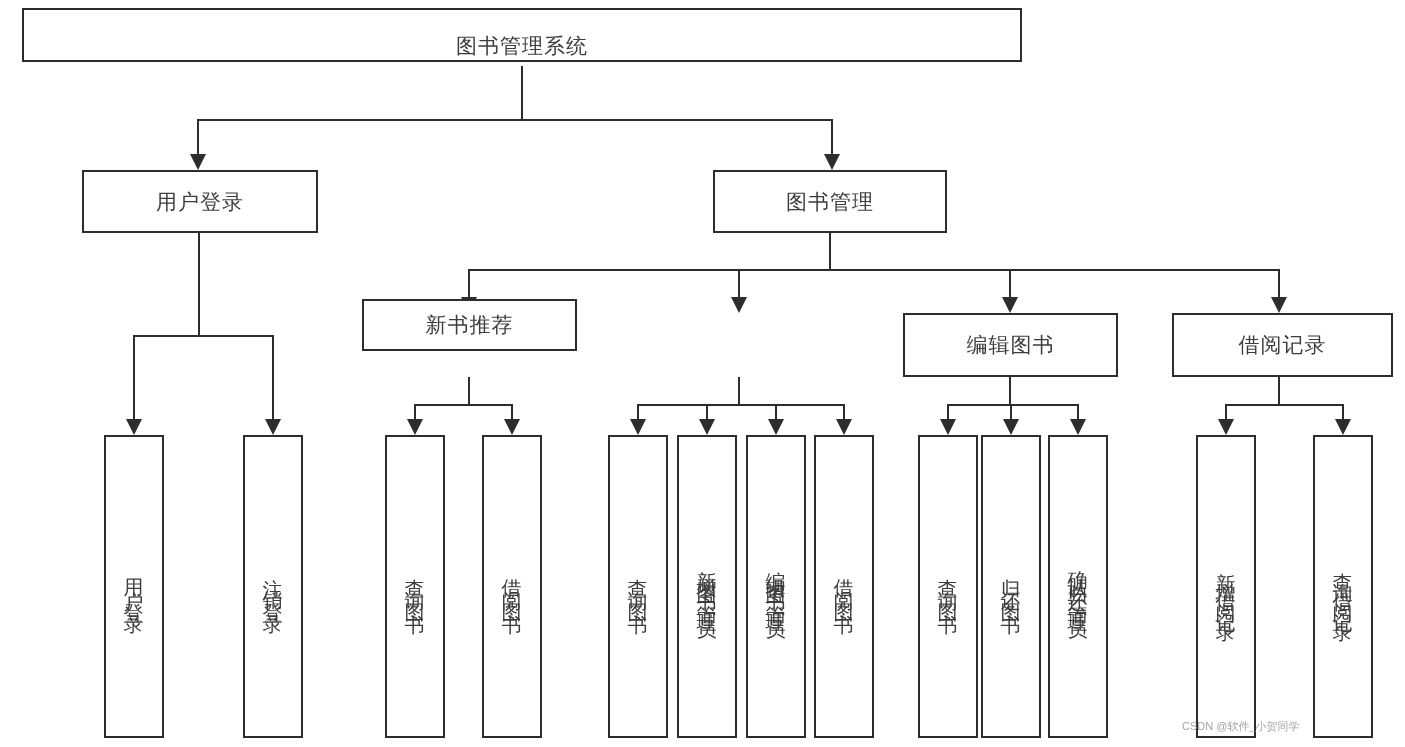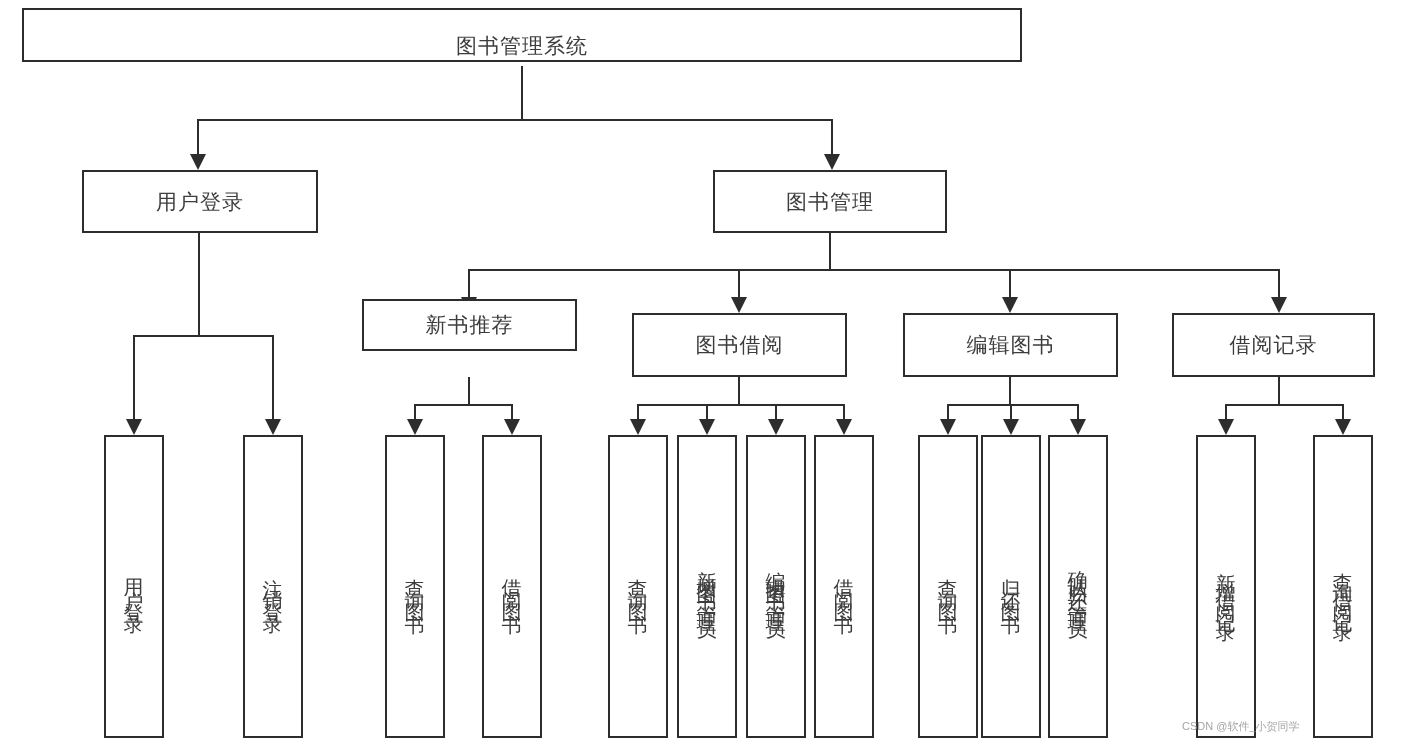--- a/index.html
+++ b/index.html
@@ -87,27 +87,24 @@
   <div class="vline" style="left:738px; top:269px; height:30px;"></div>
   <div class="arrow-down" style="left:731px; top:297px;"></div>
   <div class="vline" style="left:1009px; top:269px; height:30px;"></div>
   <div class="arrow-down" style="left:1002px; top:297px;"></div>
   <div class="vline" style="left:1278px; top:269px; height:30px;"></div>
   <div class="arrow-down" style="left:1271px; top:297px;"></div>
 
   <div class="box" style="left:362px; top:299px; width:215px; height:52px;">
     <span class="hlabel">新书推荐</span>
   </div>
-  <div class="box" style="left:632px; top:313px; width:215px; height:64px;">
-    <span class="hlabel">图书借阅</span>
-  </div>
   <div class="box" style="left:903px; top:313px; width:215px; height:64px;">
     <span class="hlabel">编辑图书</span>
   </div>
-  <div class="box" style="left:1172px; top:313px; width:203px; height:64px;">
+  <div class="box" style="left:1172px; top:313px; width:221px; height:64px;">
     <span class="hlabel">借阅记录</span>
   </div>
 
   <div class="vline" style="left:468px; top:377px; height:29px;"></div>
   <div class="hline" style="left:414px; top:404px; width:99px;"></div>
   <div class="vline" style="left:414px; top:404px; height:17px;"></div>
   <div class="arrow-down" style="left:407px; top:419px;"></div>
   <div class="vline" style="left:511px; top:404px; height:17px;"></div>
   <div class="arrow-down" style="left:504px; top:419px;"></div>
 

